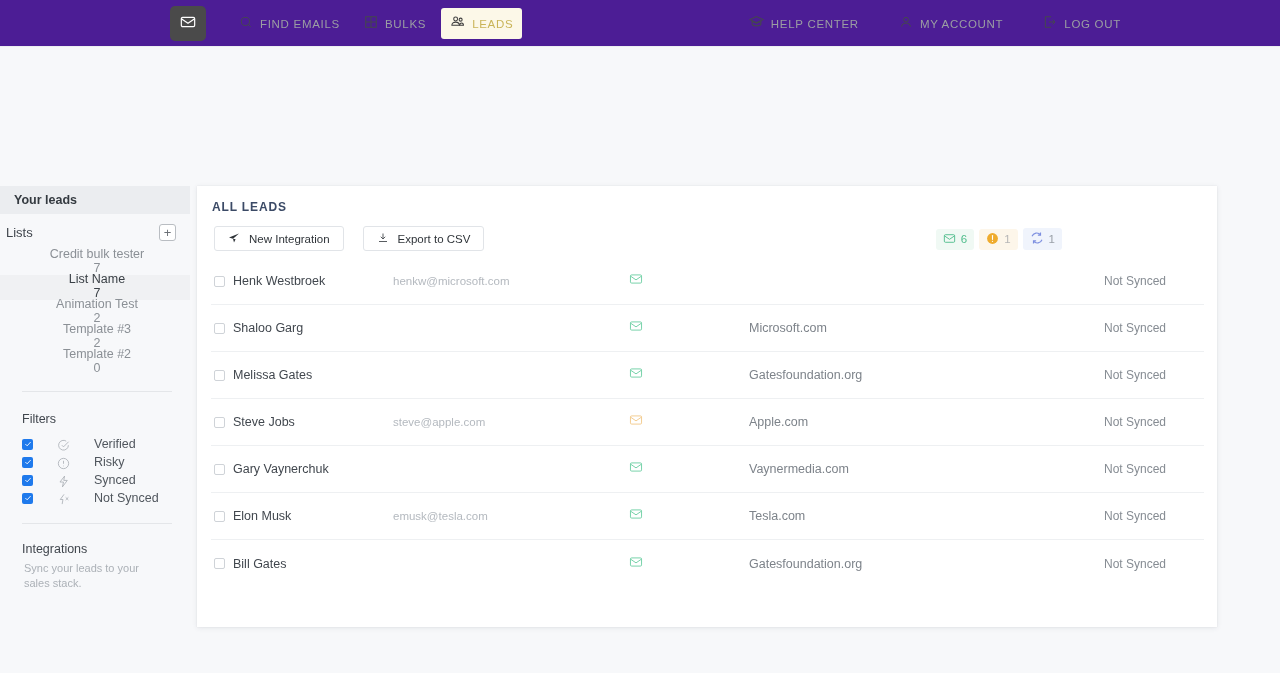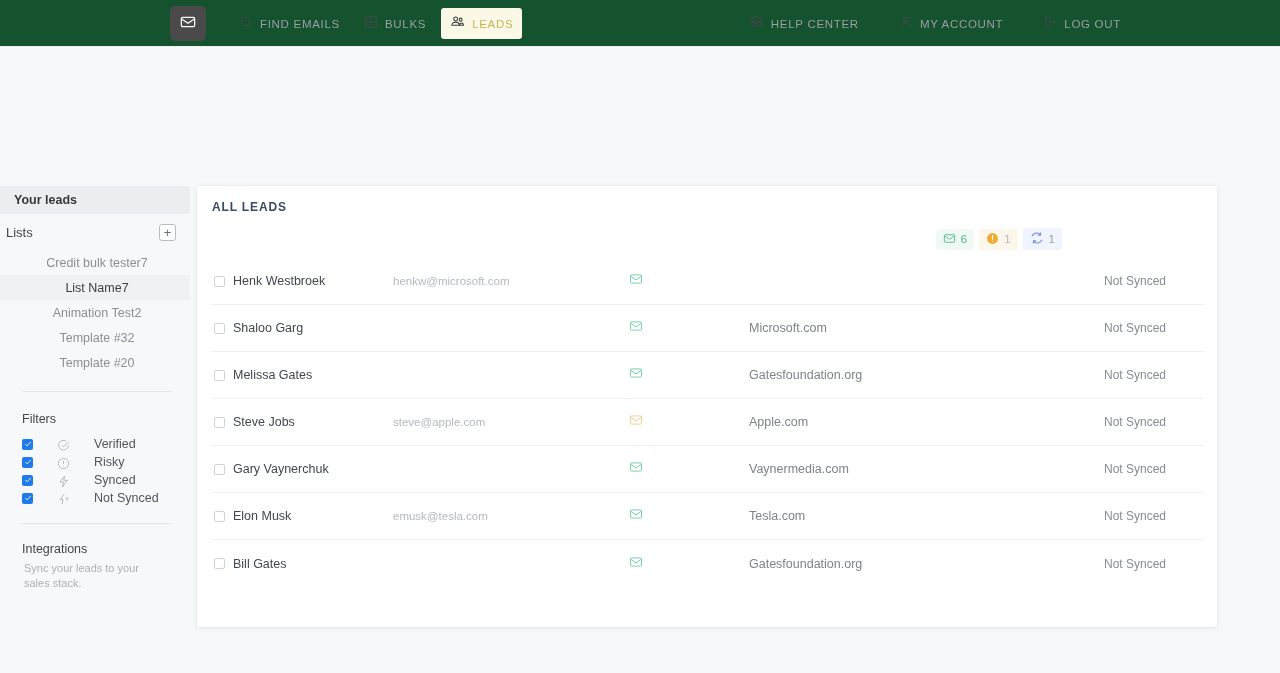--- a/index.html
+++ b/index.html
@@ -7,21 +7,21 @@
     width: 1280px; height: 673px;
     font-family: "Liberation Sans", sans-serif;
     background: #f7f8fa;
     overflow: hidden;
   }
 
   
   .topbar {
     position: absolute; top: 0; left: 0;
     width: 1280px; height: 47px;
-    background: #14532d;
+    background: #4c1d95;
     border-bottom: 1px solid #eceef1;
     display: flex; align-items: center;
   }
   .logo-box {
     position: absolute; left: 170px; top: 6px;
     width: 36px; height: 35px;
     background: #4a4a4a; border-radius: 5px;
     display: flex; align-items: center; justify-content: center;
   }
   .nav-left { position: absolute; left: 230px; top: 0; height: 47px; display: flex; align-items: center; gap: 6px; }
@@ -58,22 +58,23 @@
   }
   .lists-row .lbl { font-size: 13px; color: #40464d; }
   .plus-btn {
     width: 17px; height: 17px; border: 1px solid #b9bdc2; border-radius: 3px;
     display: flex; align-items: center; justify-content: center;
     font-size: 13px; color: #6b7076; line-height: 1; cursor: pointer;
     background: #fff;
   }
   .list-item {
     height: 25px; display: flex; align-items: center;
-    padding: 0 18px 0 22px; justify-content: center;
+    padding: 0 18px 0 22px; justify-content: flex-end;
     cursor: pointer;
+    flex-direction: column;
   }
   .list-item .nm { font-size: 12.5px; color: #8b9096; }
   .list-item .ct { font-size: 12.5px; color: #8b9096; }
   .list-item.selected { background: #f0f1f3; }
   .list-item.selected .nm, .list-item.selected .ct { color: #3a4046; }
   .divider { height: 1px; background: #e4e6e9; margin: 16px 18px 0 22px; }
 
   .filters-title { font-size: 12.5px; color: #40464d; margin: 20px 0 9px 22px; }
   .filter-row { display: flex; align-items: center; gap: 24px; padding: 2px 0 2px 22px; cursor: pointer; }
   .cb {
@@ -320,20 +321,40 @@
   <div class="divider"></div>
 
   <div class="integrations-title">Integrations</div>
   <div class="integrations-sub">Sync your leads to your sales stack.</div>
 </div>
 
 <div class="panel">
 
   <div class="panel-title">ALL LEADS</div>
 
+  <div class="btn-row">
+    <div class="btn filled">
+      <span>
+        <svg width="12" height="12" viewBox="0 0 24 24">
+            <path d="M22 3L2 11l8 2.5L22 3zM10 13.5L12 21l3.2-6.6L10 13.5z"></path>
+          </svg>
+      </span>
+      <span>New Integration</span>
+    </div>
+    <div class="btn">
+      <span>
+        <svg width="12" height="12" viewBox="0 0 24 24">
+            <path d="M12 3v10"></path>
+            <path d="M7.5 9.5L12 14l4.5-4.5"></path>
+            <path d="M4 19h16"></path>
+          </svg>
+      </span>
+      <span>Export to CSV</span>
+    </div>
+  </div>
 
   <div class="stats">
     <div class="stat green">
       <span>
         <svg width="13" height="13" viewBox="0 0 24 24" fill="none" stroke="#4fbd8b" stroke-width="1.7">
           <rect x="2.5" y="5" width="19" height="14" rx="2"></rect>
             <path d="M2.5 7l9.5 6.5L21.5 7"></path>
         </svg>
       </span>
       <span>6</span>

